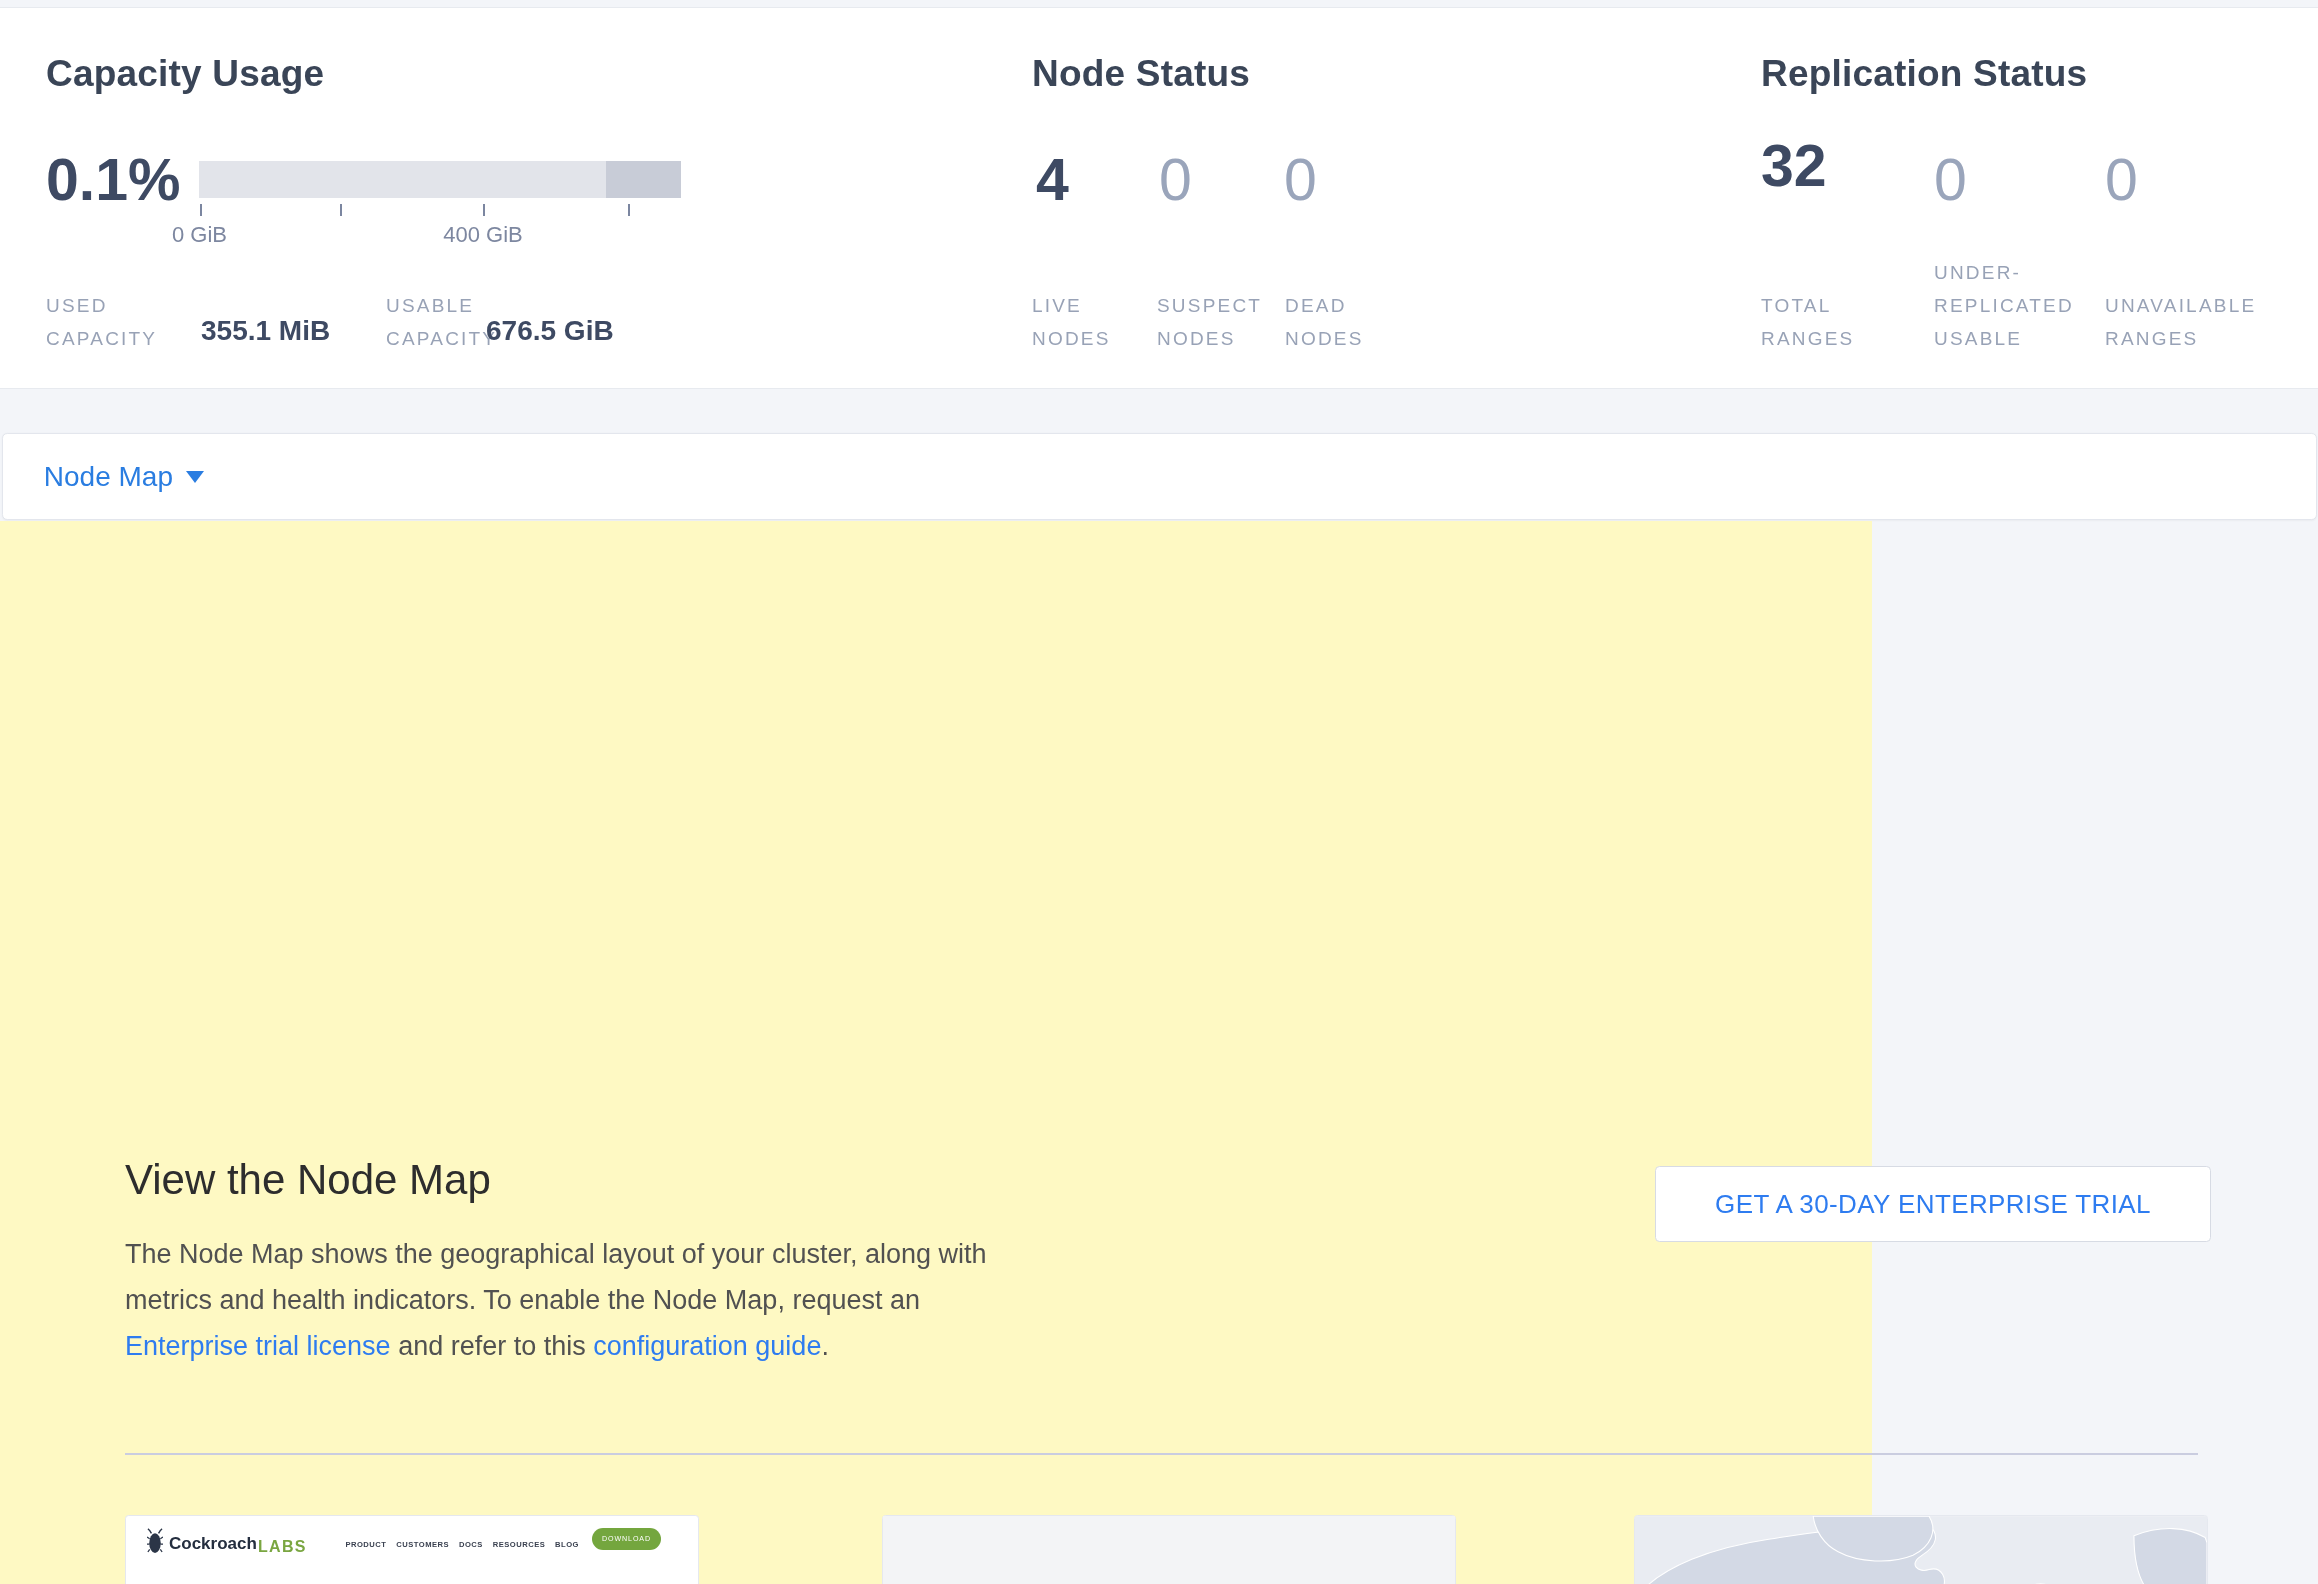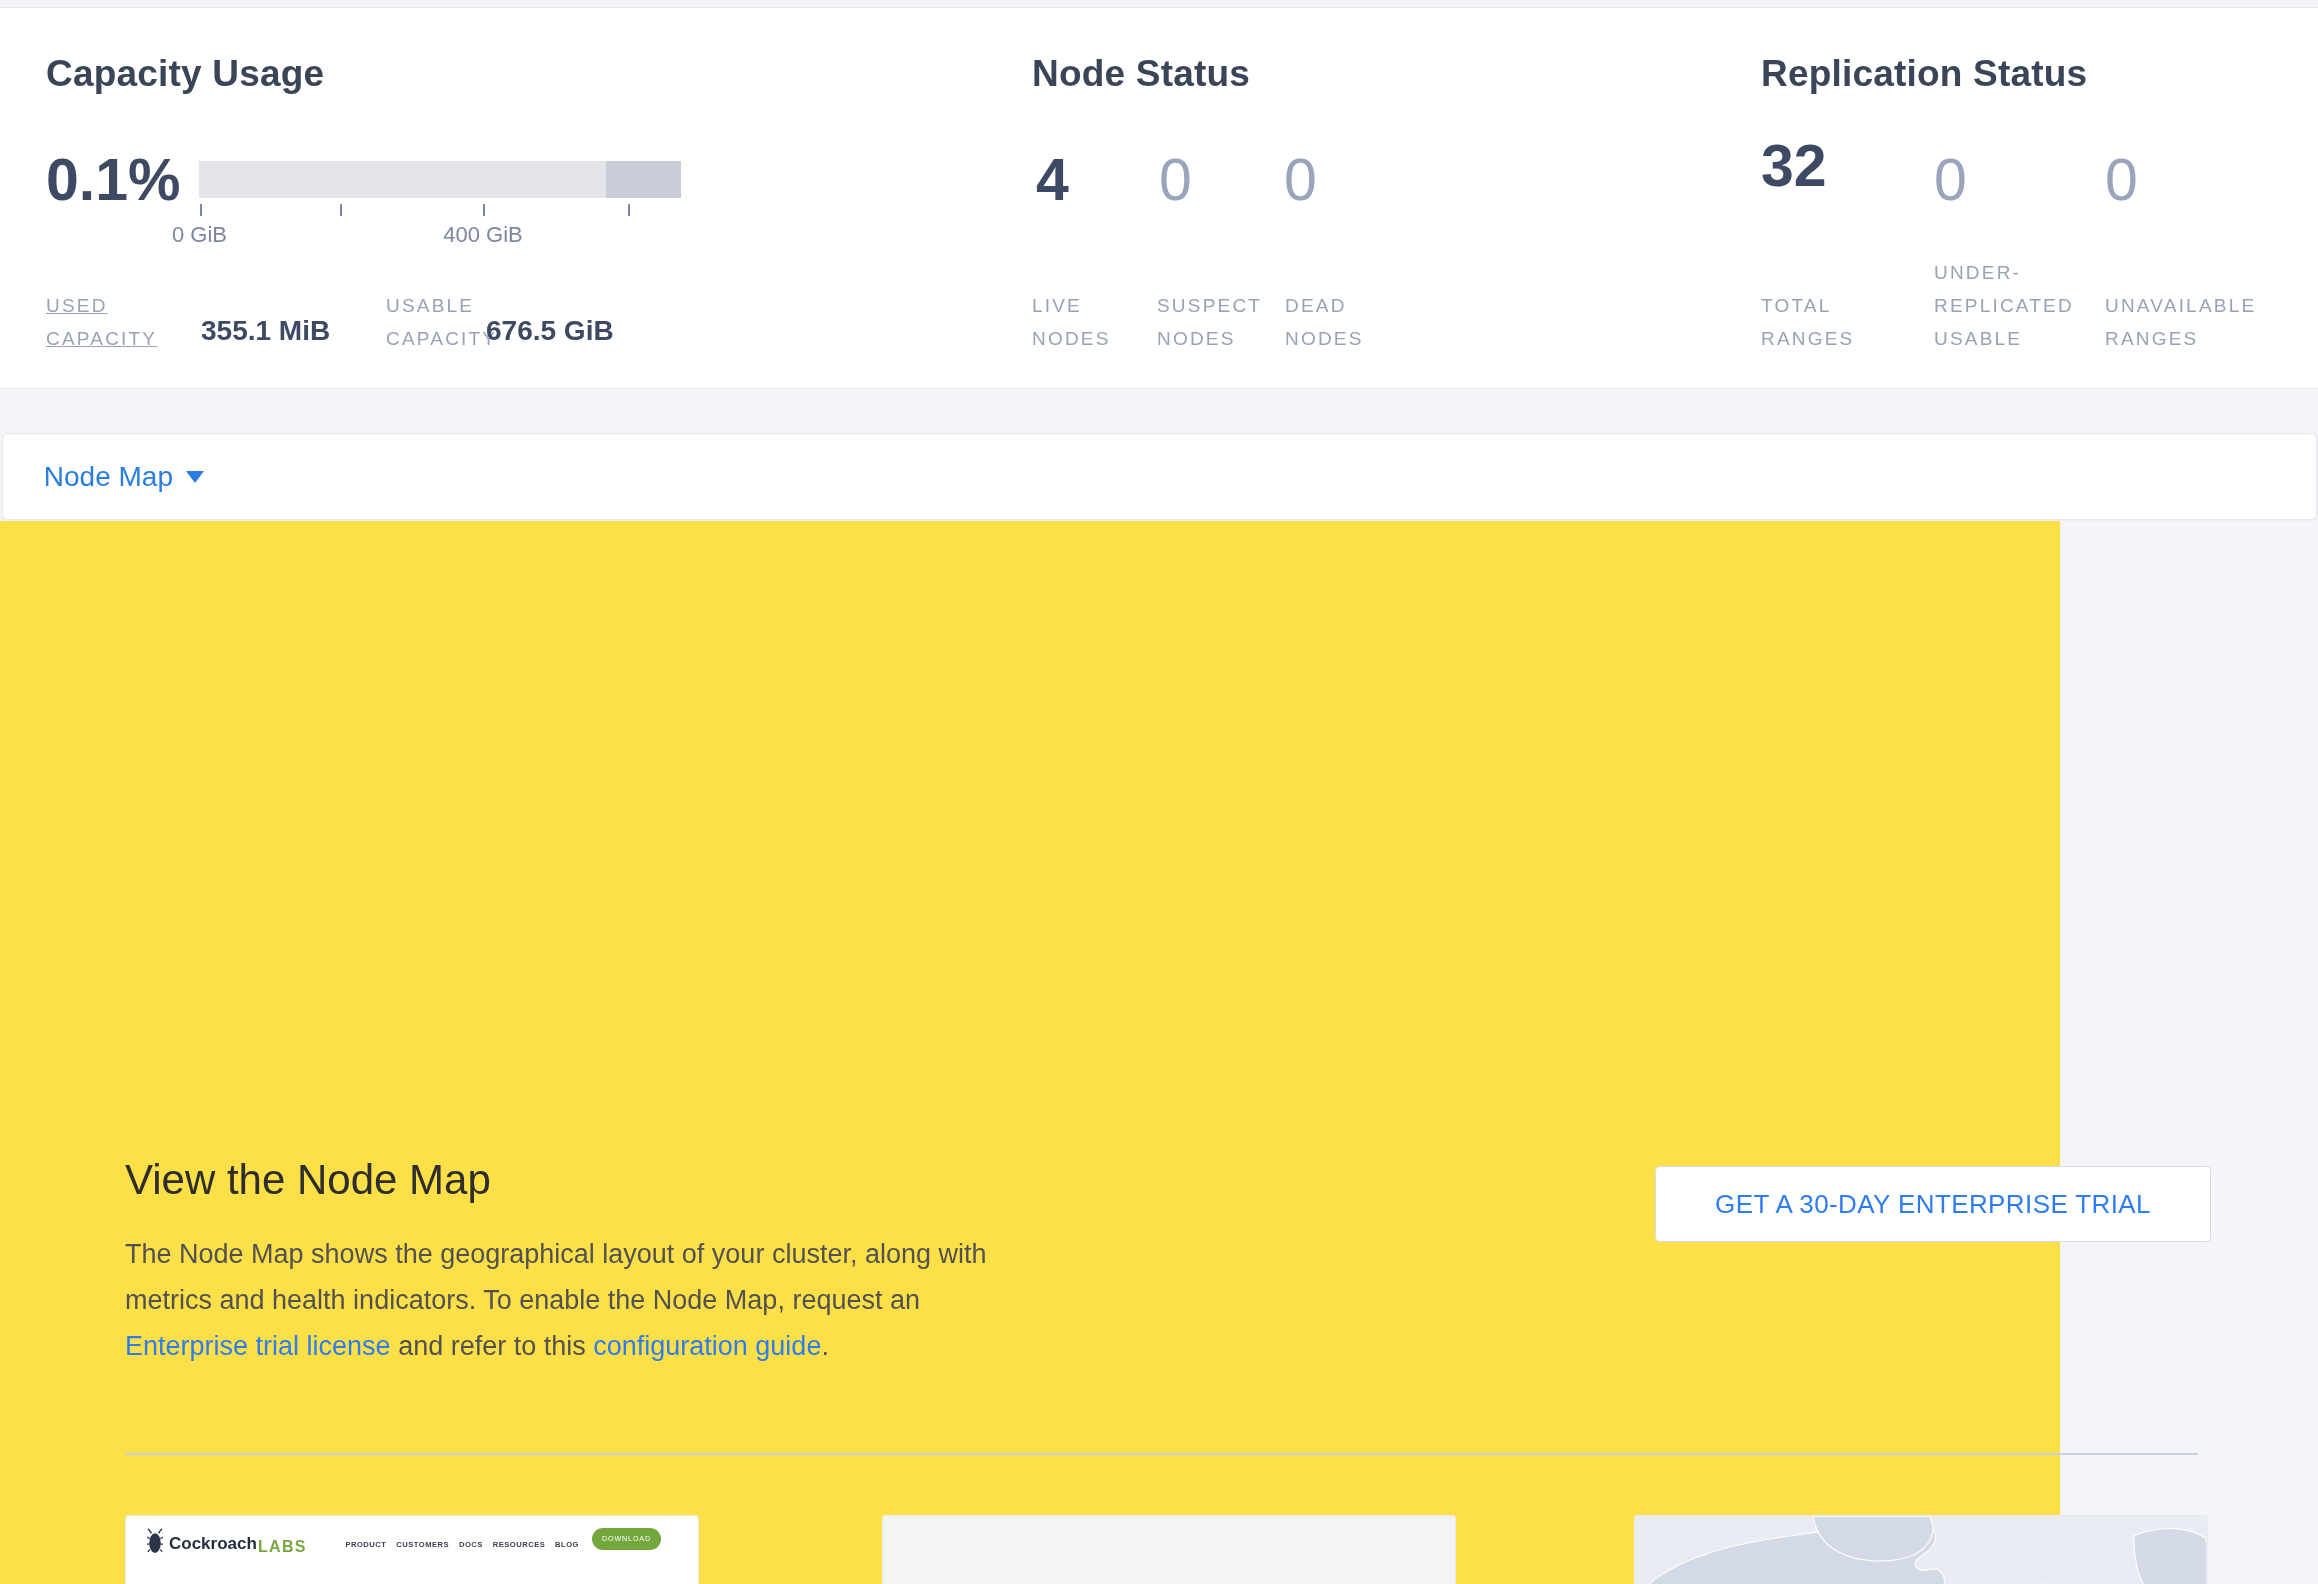--- a/index.html
+++ b/index.html
@@ -18,21 +18,21 @@
   .cap-bar-dark{background:#c8ccd7;}
   .tick{width:1.8px;height:11.6px;background:#7b86a0;}
   .tick-label{font-size:22px;color:#7d87a0;text-align:center;}
 
   
   #nodemap-bar{left:1.8px;top:433px;width:2313px;height:85px;background:#fff;border:0.9px solid #e3e6ed;border-radius:5.3px;box-shadow:0 0.9px 1.8px rgba(0,0,0,.04);cursor:pointer;}
   #nodemap-label{left:41px;top:27px;font-size:28px;color:#2a7de1;}
   .tri-down{width:0;height:0;border-left:9.8px solid transparent;border-right:9.8px solid transparent;border-top:12.5px solid #2a7de1;}
 
   
-  #main-panel{left:0;top:521px;width:2060px;height:1063px;background:#fde047;}
+  #main-panel{left:0;top:521px;width:1872px;height:1063px;background:#fef9c3;}
   #promo-heading{left:125px;top:635px;font-size:42px;font-weight:500;color:#2d2d2d;}
   #promo-desc{left:125px;top:710px;width:883px;font-size:27px;line-height:46px;color:#515151;}
   a.lnk{color:#2e7cf0;text-decoration:none;cursor:pointer;}
   #trial-button{left:1655px;top:645px;width:554px;height:74px;background:#fff;border:0.9px solid #d7dbe4;border-radius:4.5px;color:#2e7cf0;font-size:26px;font-weight:500;letter-spacing:0.4px;display:flex;align-items:center;justify-content:center;cursor:pointer;font-family:"Liberation Sans",sans-serif;}
   #divider{left:125px;top:932px;width:2073px;height:1.8px;background:#cacde0;}
 
   
   .card{top:994px;width:574px;height:546px;background:#fff;border:0.9px solid #e5e8ef;border-radius:3.6px;box-sizing:border-box;}
   #card1{left:125px;} #card2{left:882px;} #card3{left:1634px;}
 
@@ -58,21 +58,21 @@
     <div class="abs big-num" style="left:46px;top:143px;">0.1%</div>
     <div class="abs cap-bar" style="left:199px;top:153px;width:482px;height:37px;">
       <div class="abs cap-bar-dark" style="right:0;top:0;width:75px;height:37px;"></div>
     </div>
     <div class="abs tick" style="left:200px;top:196px;"></div>
     <div class="abs tick" style="left:340px;top:196px;"></div>
     <div class="abs tick" style="left:483px;top:196px;"></div>
     <div class="abs tick" style="left:628px;top:196px;"></div>
     <div class="abs tick-label" style="left:155px;top:214px;width:89px;">0 GiB</div>
     <div class="abs tick-label" style="left:416px;top:214px;width:134px;">400 GiB</div>
-    <div class="abs stat-label" style="left:46px;top:281px;width:116px;text-decoration:underline;">USED CAPACITY</div>
+    <div class="abs stat-label" style="left:46px;top:281px;width:116px;">USED CAPACITY</div>
     <div class="abs stat-value" style="left:201px;top:307px;">355.1 MiB</div>
     <div class="abs stat-label" style="left:386px;top:281px;width:129px;">USABLE CAPACITY</div>
     <div class="abs stat-value" style="left:486px;top:307px;">676.5 GiB</div>
 
     <div class="abs sec-title" style="left:1032px;top:45px;">Node Status</div>
     <div class="abs big-num" style="left:1036px;top:143px;">4</div>
     <div class="abs big-num dim" style="left:1159px;top:143px;">0</div>
     <div class="abs big-num dim" style="left:1284px;top:143px;">0</div>
     <div class="abs stat-label" style="left:1032px;top:281px;width:107px;">LIVE NODES</div>
     <div class="abs stat-label" style="left:1157px;top:281px;width:111px;">SUSPECT NODES</div>

